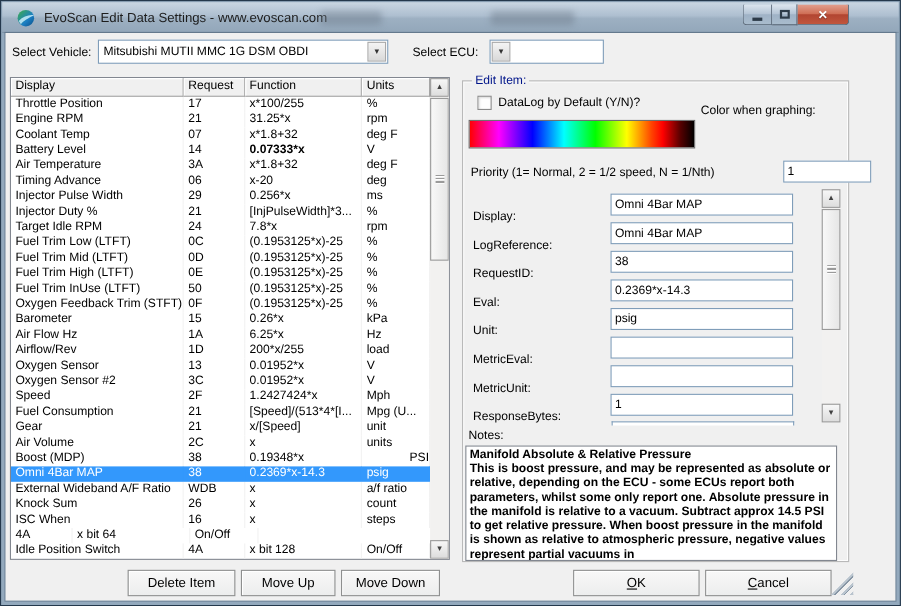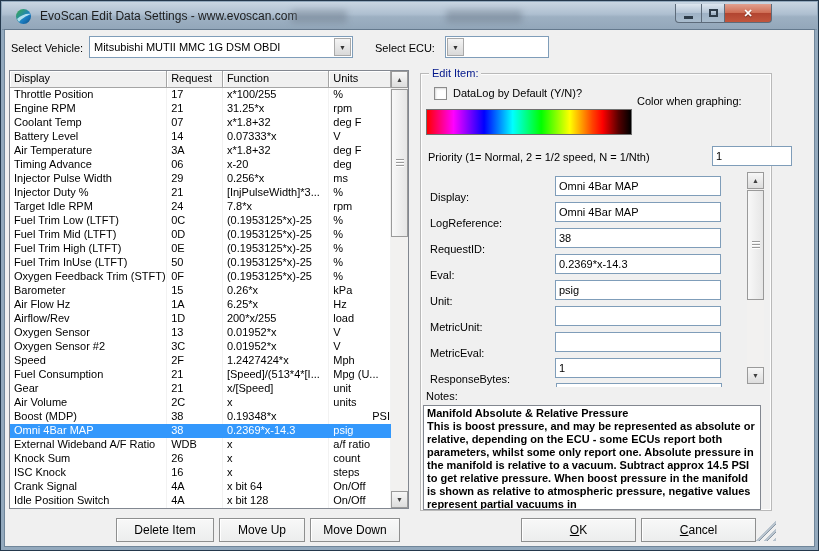--- a/index.html
+++ b/index.html
@@ -207,21 +207,21 @@
         </div>
         <div class="lv-row">
           <div class="lv-cell" style="width: 158px;">Coolant Temp</div>
           <div class="lv-cell" style="width: 56px;">07</div>
           <div class="lv-cell" style="width: 107px;">x*1.8+32</div>
           <div class="lv-cell" style="width: 62px;">deg F</div>
         </div>
         <div class="lv-row">
           <div class="lv-cell" style="width: 158px;">Battery Level</div>
           <div class="lv-cell" style="width: 56px;">14</div>
-          <div class="lv-cell" style="width: 107px;">0.07333*x</div>
+          <div class="lv-cell" style="width: 107px; font-weight: bold;">0.07333*x</div>
           <div class="lv-cell" style="width: 62px;">V</div>
         </div>
         <div class="lv-row">
           <div class="lv-cell" style="width: 158px;">Air Temperature</div>
           <div class="lv-cell" style="width: 56px;">3A</div>
           <div class="lv-cell" style="width: 107px;">x*1.8+32</div>
           <div class="lv-cell" style="width: 62px;">deg F</div>
         </div>
         <div class="lv-row">
           <div class="lv-cell" style="width: 158px;">Timing Advance</div>
@@ -349,27 +349,26 @@
           <div class="lv-cell" style="width: 107px;">x</div>
           <div class="lv-cell" style="width: 62px;">a/f ratio</div>
         </div>
         <div class="lv-row">
           <div class="lv-cell" style="width: 158px;">Knock Sum</div>
           <div class="lv-cell" style="width: 56px;">26</div>
           <div class="lv-cell" style="width: 107px;">x</div>
           <div class="lv-cell" style="width: 62px;">count</div>
         </div>
         <div class="lv-row">
-          <div class="lv-cell" style="width: 158px;">ISC Knock</div>
+          <div class="lv-cell" style="width: 158px;">ISC When</div>
           <div class="lv-cell" style="width: 56px;">16</div>
           <div class="lv-cell" style="width: 107px;">x</div>
           <div class="lv-cell" style="width: 62px;">steps</div>
         </div>
         <div class="lv-row">
-          <div class="lv-cell" style="width: 158px;">Crank Signal</div>
           <div class="lv-cell" style="width: 56px;">4A</div>
           <div class="lv-cell" style="width: 107px;">x bit 64</div>
           <div class="lv-cell" style="width: 62px;">On/Off</div>
         </div>
         <div class="lv-row">
           <div class="lv-cell" style="width: 158px;">Idle Position Switch</div>
           <div class="lv-cell" style="width: 56px;">4A</div>
           <div class="lv-cell" style="width: 107px;">x bit 128</div>
           <div class="lv-cell" style="width: 62px;">On/Off</div>
         </div>
@@ -410,25 +409,25 @@
         </div>
         <div class="field-row">
           <div class="f-label">Eval:</div>
           <input class="f-input" value="0.2369*x-14.3" spellcheck="false" style="">
         </div>
         <div class="field-row">
           <div class="f-label">Unit:</div>
           <input class="f-input" value="psig" spellcheck="false" style="">
         </div>
         <div class="field-row">
+          <div class="f-label">MetricEval:</div>
+          <input class="f-input" value="" spellcheck="false" style="">
+        </div>
+        <div class="field-row">
           <div class="f-label">MetricUnit:</div>
-          <input class="f-input" value="" spellcheck="false" style="">
-        </div>
-        <div class="field-row">
-          <div class="f-label">MetricEval:</div>
           <input class="f-input" value="" spellcheck="false" style="">
         </div>
         <div class="field-row">
           <div class="f-label">ResponseBytes:</div>
           <input class="f-input" value="1" spellcheck="false" style="">
         </div>
         <div class="partial-field"></div>
     </div>
 
     <div class="vscroll form-scroll">

